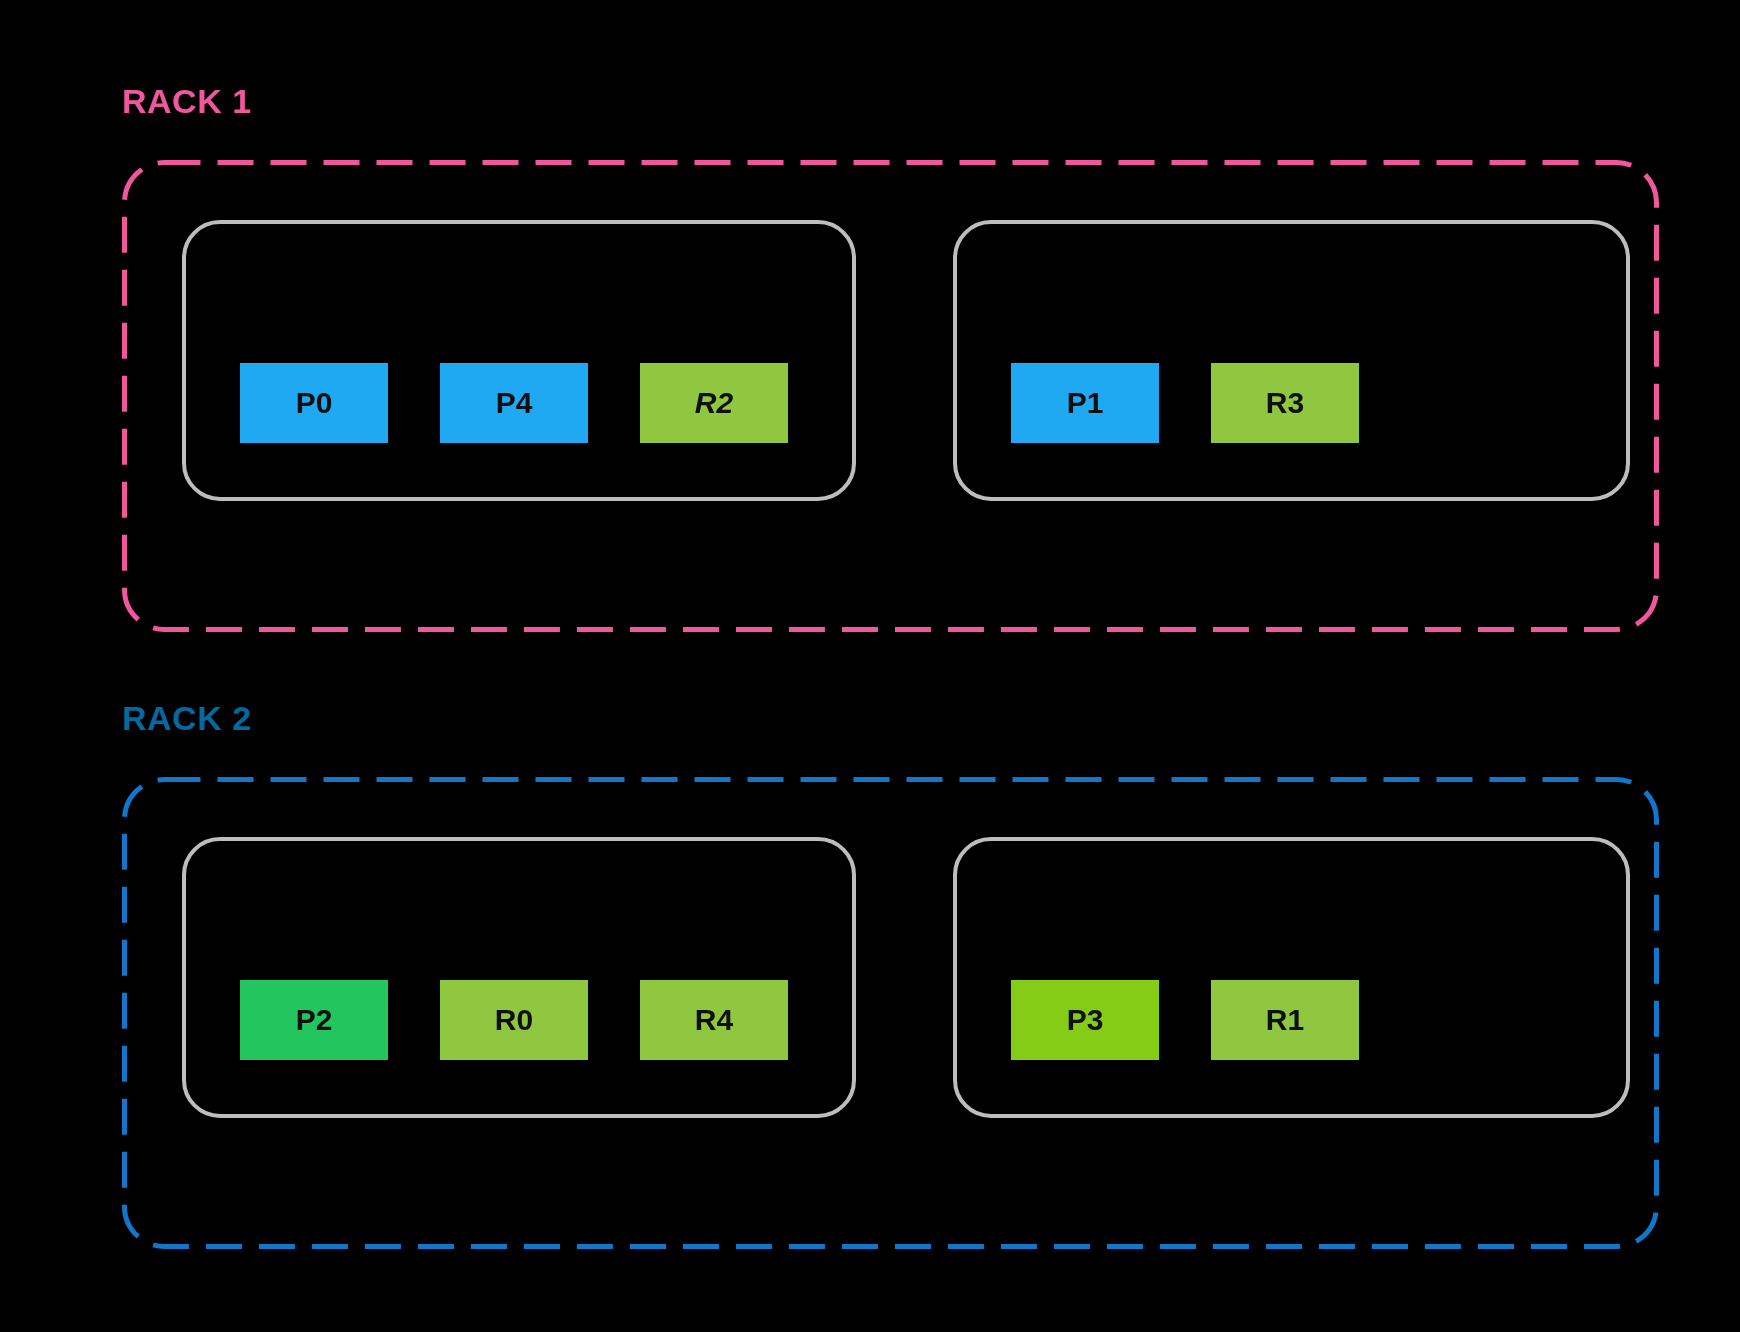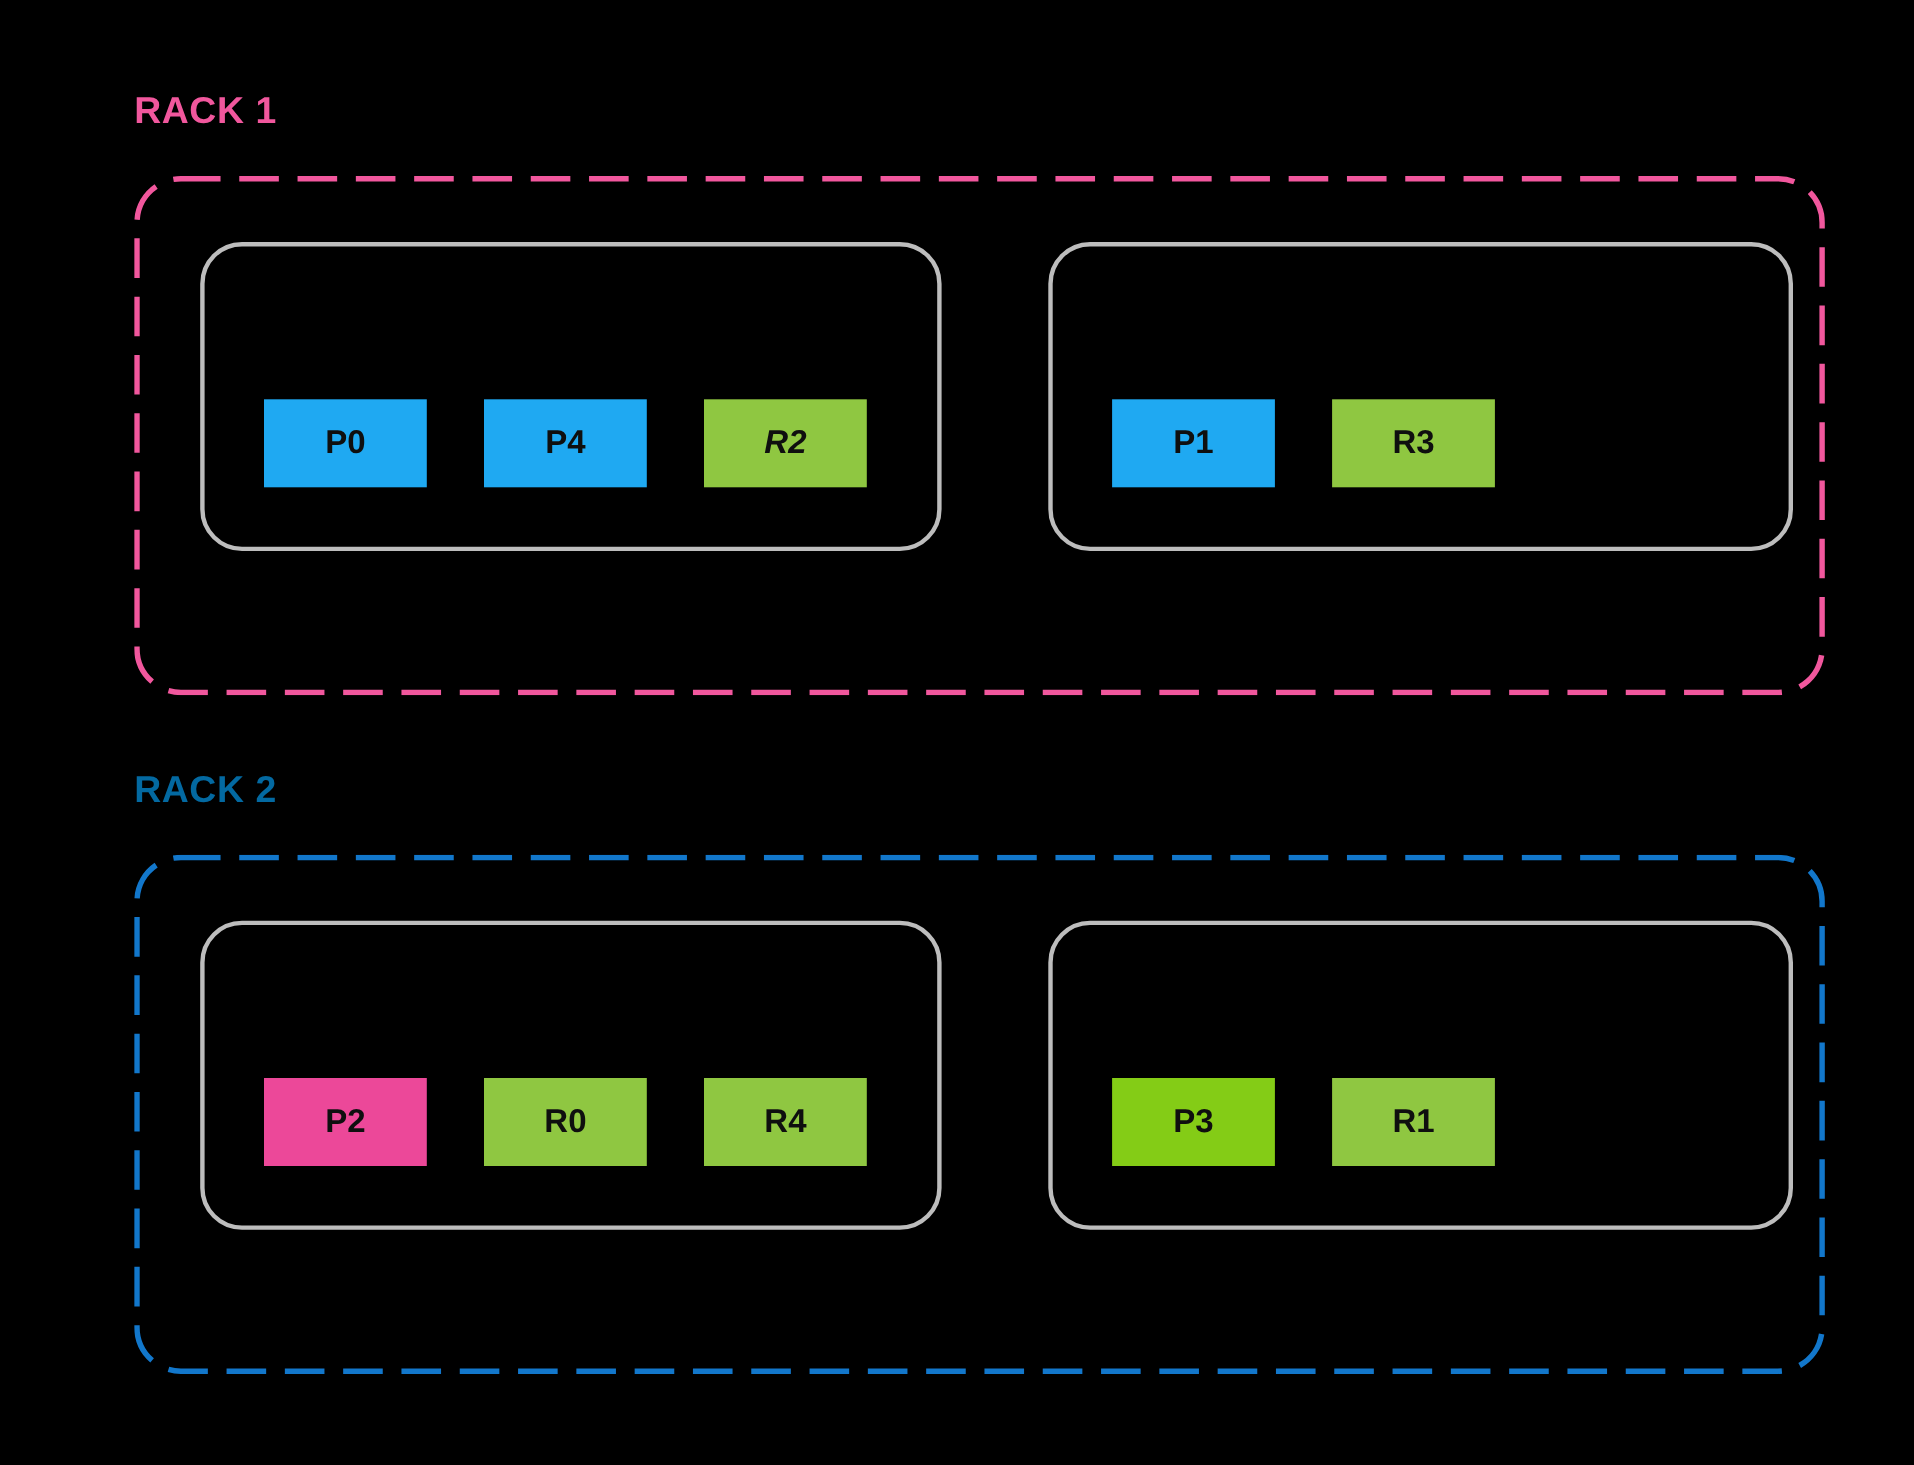--- a/index.html
+++ b/index.html
@@ -99,21 +99,21 @@
   </div>
 
   <div class="rack-label rack2-label" style="color: #0369a1;">RACK 2</div>
 
   <div class="rack-frame rack2-frame">
     <svg class="rack-border-svg" viewBox="0 0 1537 472" preserveAspectRatio="none">
       <rect x="2.5" y="2.5" width="1532" height="467" rx="40" style="stroke: rgb(18, 119, 203);"></rect>
     </svg>
 
     <div class="node node-left">
-      <div class="box slot-1" style="background: #ec4899;">P2</div>
+      <div class="box slot-1" style="background: #22c55e;">P2</div>
       <div class="box slot-2" style="background: rgb(143, 199, 65);">R0</div>
       <div class="box slot-3" style="background: rgb(143, 199, 65);">R4</div>
     </div>
 
     <div class="node node-right">
       <div class="box slot-1" style="background: #84cc16;">P3</div>
       <div class="box slot-2" style="background: rgb(143, 199, 65);">R1</div>
     </div>
   </div>
 

